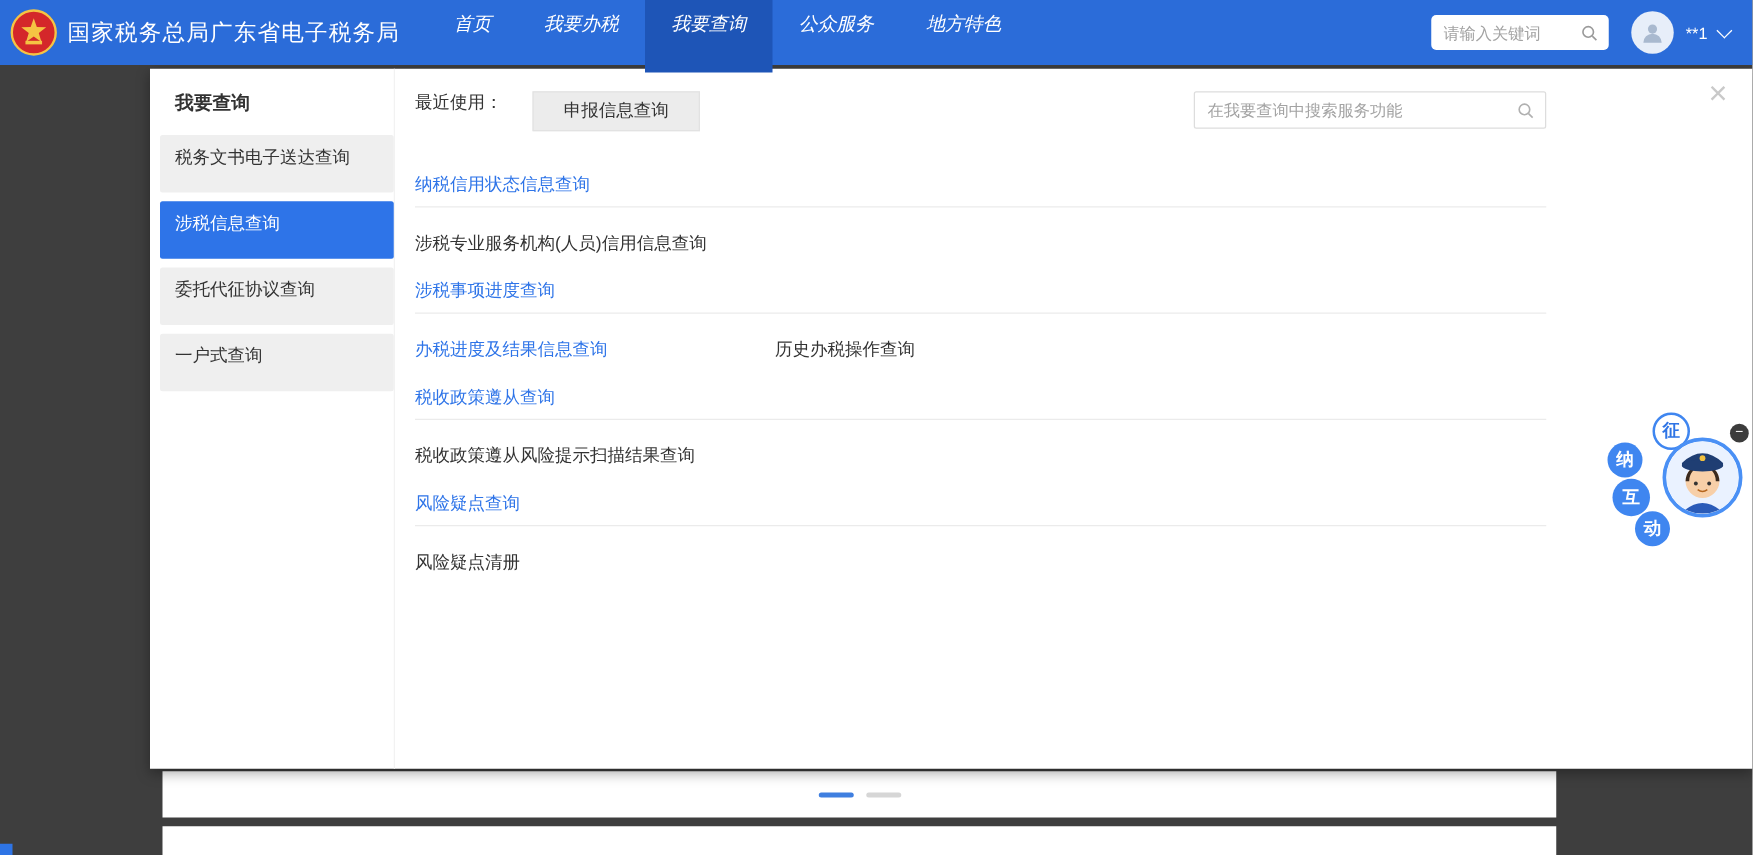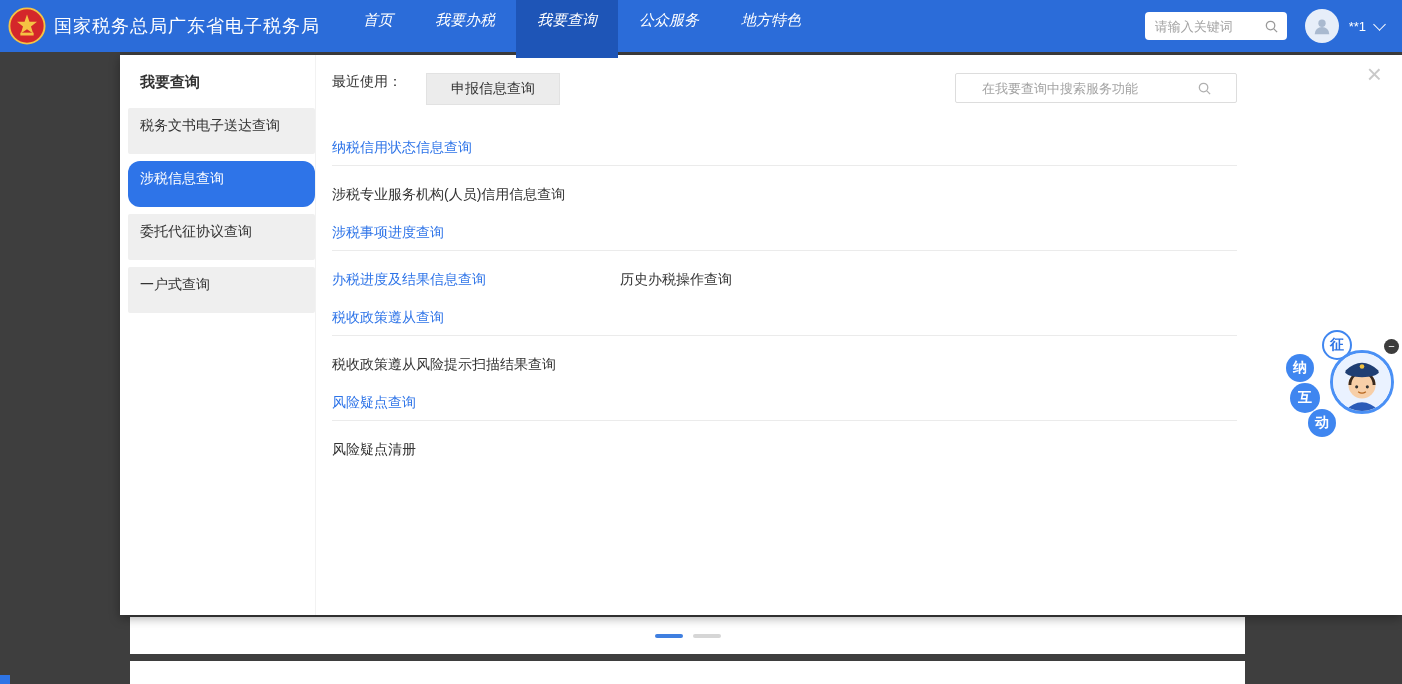--- a/index.html
+++ b/index.html
@@ -26,29 +26,29 @@
   .chev{width:8px;height:8px;border-right:1.5px solid #fff;border-bottom:1.5px solid #fff;
        transform:rotate(45deg);margin-left:9px;margin-top:-4px;cursor:pointer;}
 
   
   .panel{position:absolute;left:120px;top:55px;width:1282px;height:560px;background:#fff;
        z-index:10;display:flex;box-shadow:0 3px 10px rgba(0,0,0,.35);}
   .sidebar{width:196px;padding-top:18px;box-sizing:border-box;border-right:1px solid #f2f2f2;flex-shrink:0;}
   .sb-title{font-size:15px;font-weight:bold;color:#333;margin:0 0 16px 20px;}
   .sb-item{height:46px;line-height:34px;margin:0 0 7px 8px;padding-left:12px;font-size:14px;color:#333;
        background:#efefef;border-radius:2px;cursor:pointer;white-space:nowrap;overflow:hidden;}
-  .sb-item.active{background:#2e74e8;color:#fff;border-radius:12px;}
+  .sb-item.active{background:#2e74e8;color:#fff;}
 
   .main{flex:1;position:relative;padding:18px 165px 0 16px;box-sizing:border-box;}
   .recent-row{display:flex;align-items:flex-start;font-family:Liberation Serif, serif;}
   .recent-label{font-size:14px;color:#333;}
   .recent-btn{margin-left:24px;background:#ececec;border:1px solid #e2e2e2;font-size:14px;color:#333;
        padding:6px 24px;cursor:pointer;font-family:inherit;}
   .panel-search{position:absolute;top:18px;right:165px;width:282px;height:30px;border:1px solid #ddd;
-       border-radius:2px;display:flex;align-items:center;box-sizing:border-box;padding:0 24px;background:#fff;}
+       border-radius:2px;display:flex;align-items:center;box-sizing:border-box;padding:0 8px;background:#fff;}
   .panel-search input{border:none;outline:none;flex:1;font-size:13px;color:#333;min-width:0;}
   .close-btn{position:absolute;top:6px;right:20px;font-size:26px;color:#c9c9c9;cursor:pointer;
        line-height:1;font-weight:300;}
 
   .sections{margin-top:34px;}
   .sec-title{font-size:14px;color:#2e74e8;margin:0 0 8px 0;cursor:pointer;font-weight:normal;}
   .sec-line{border-bottom:1px solid #ebebeb;}
   .sec-items{display:flex;padding:20px 0 20px;}
   .sec-item{width:288px;font-size:14px;color:#333;cursor:pointer;}
   .sec-item.link{color:#2e74e8;}

